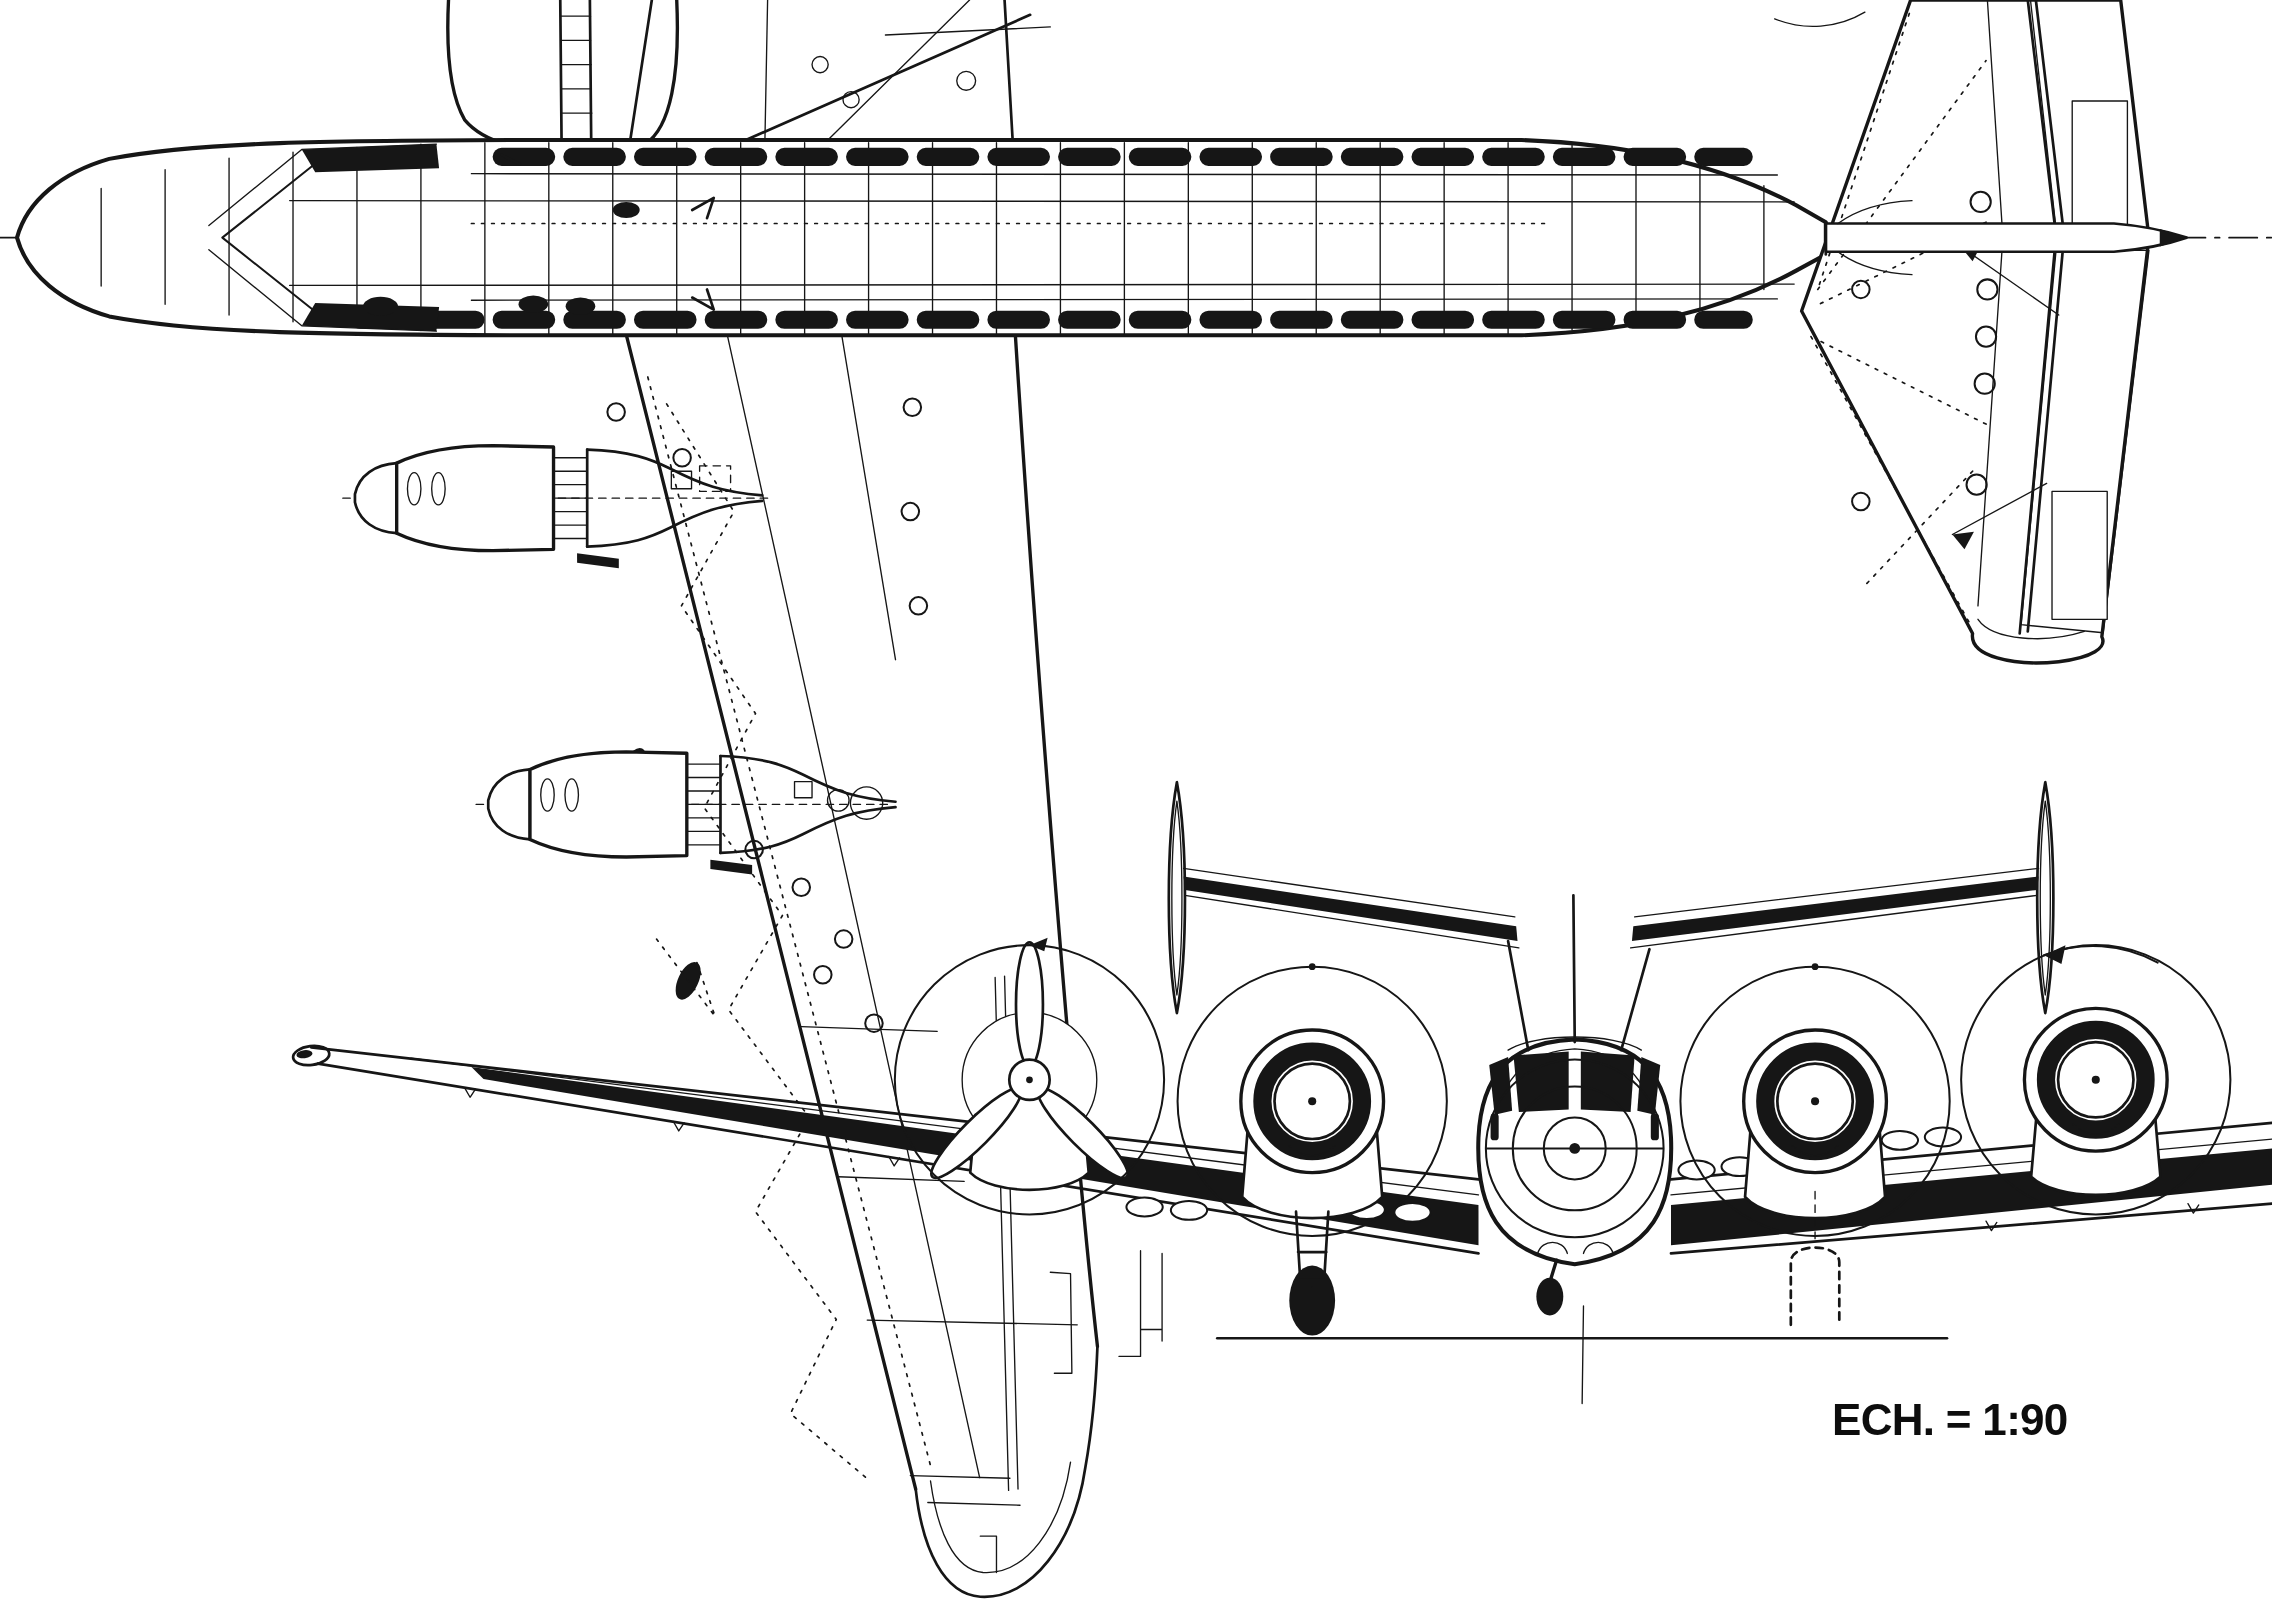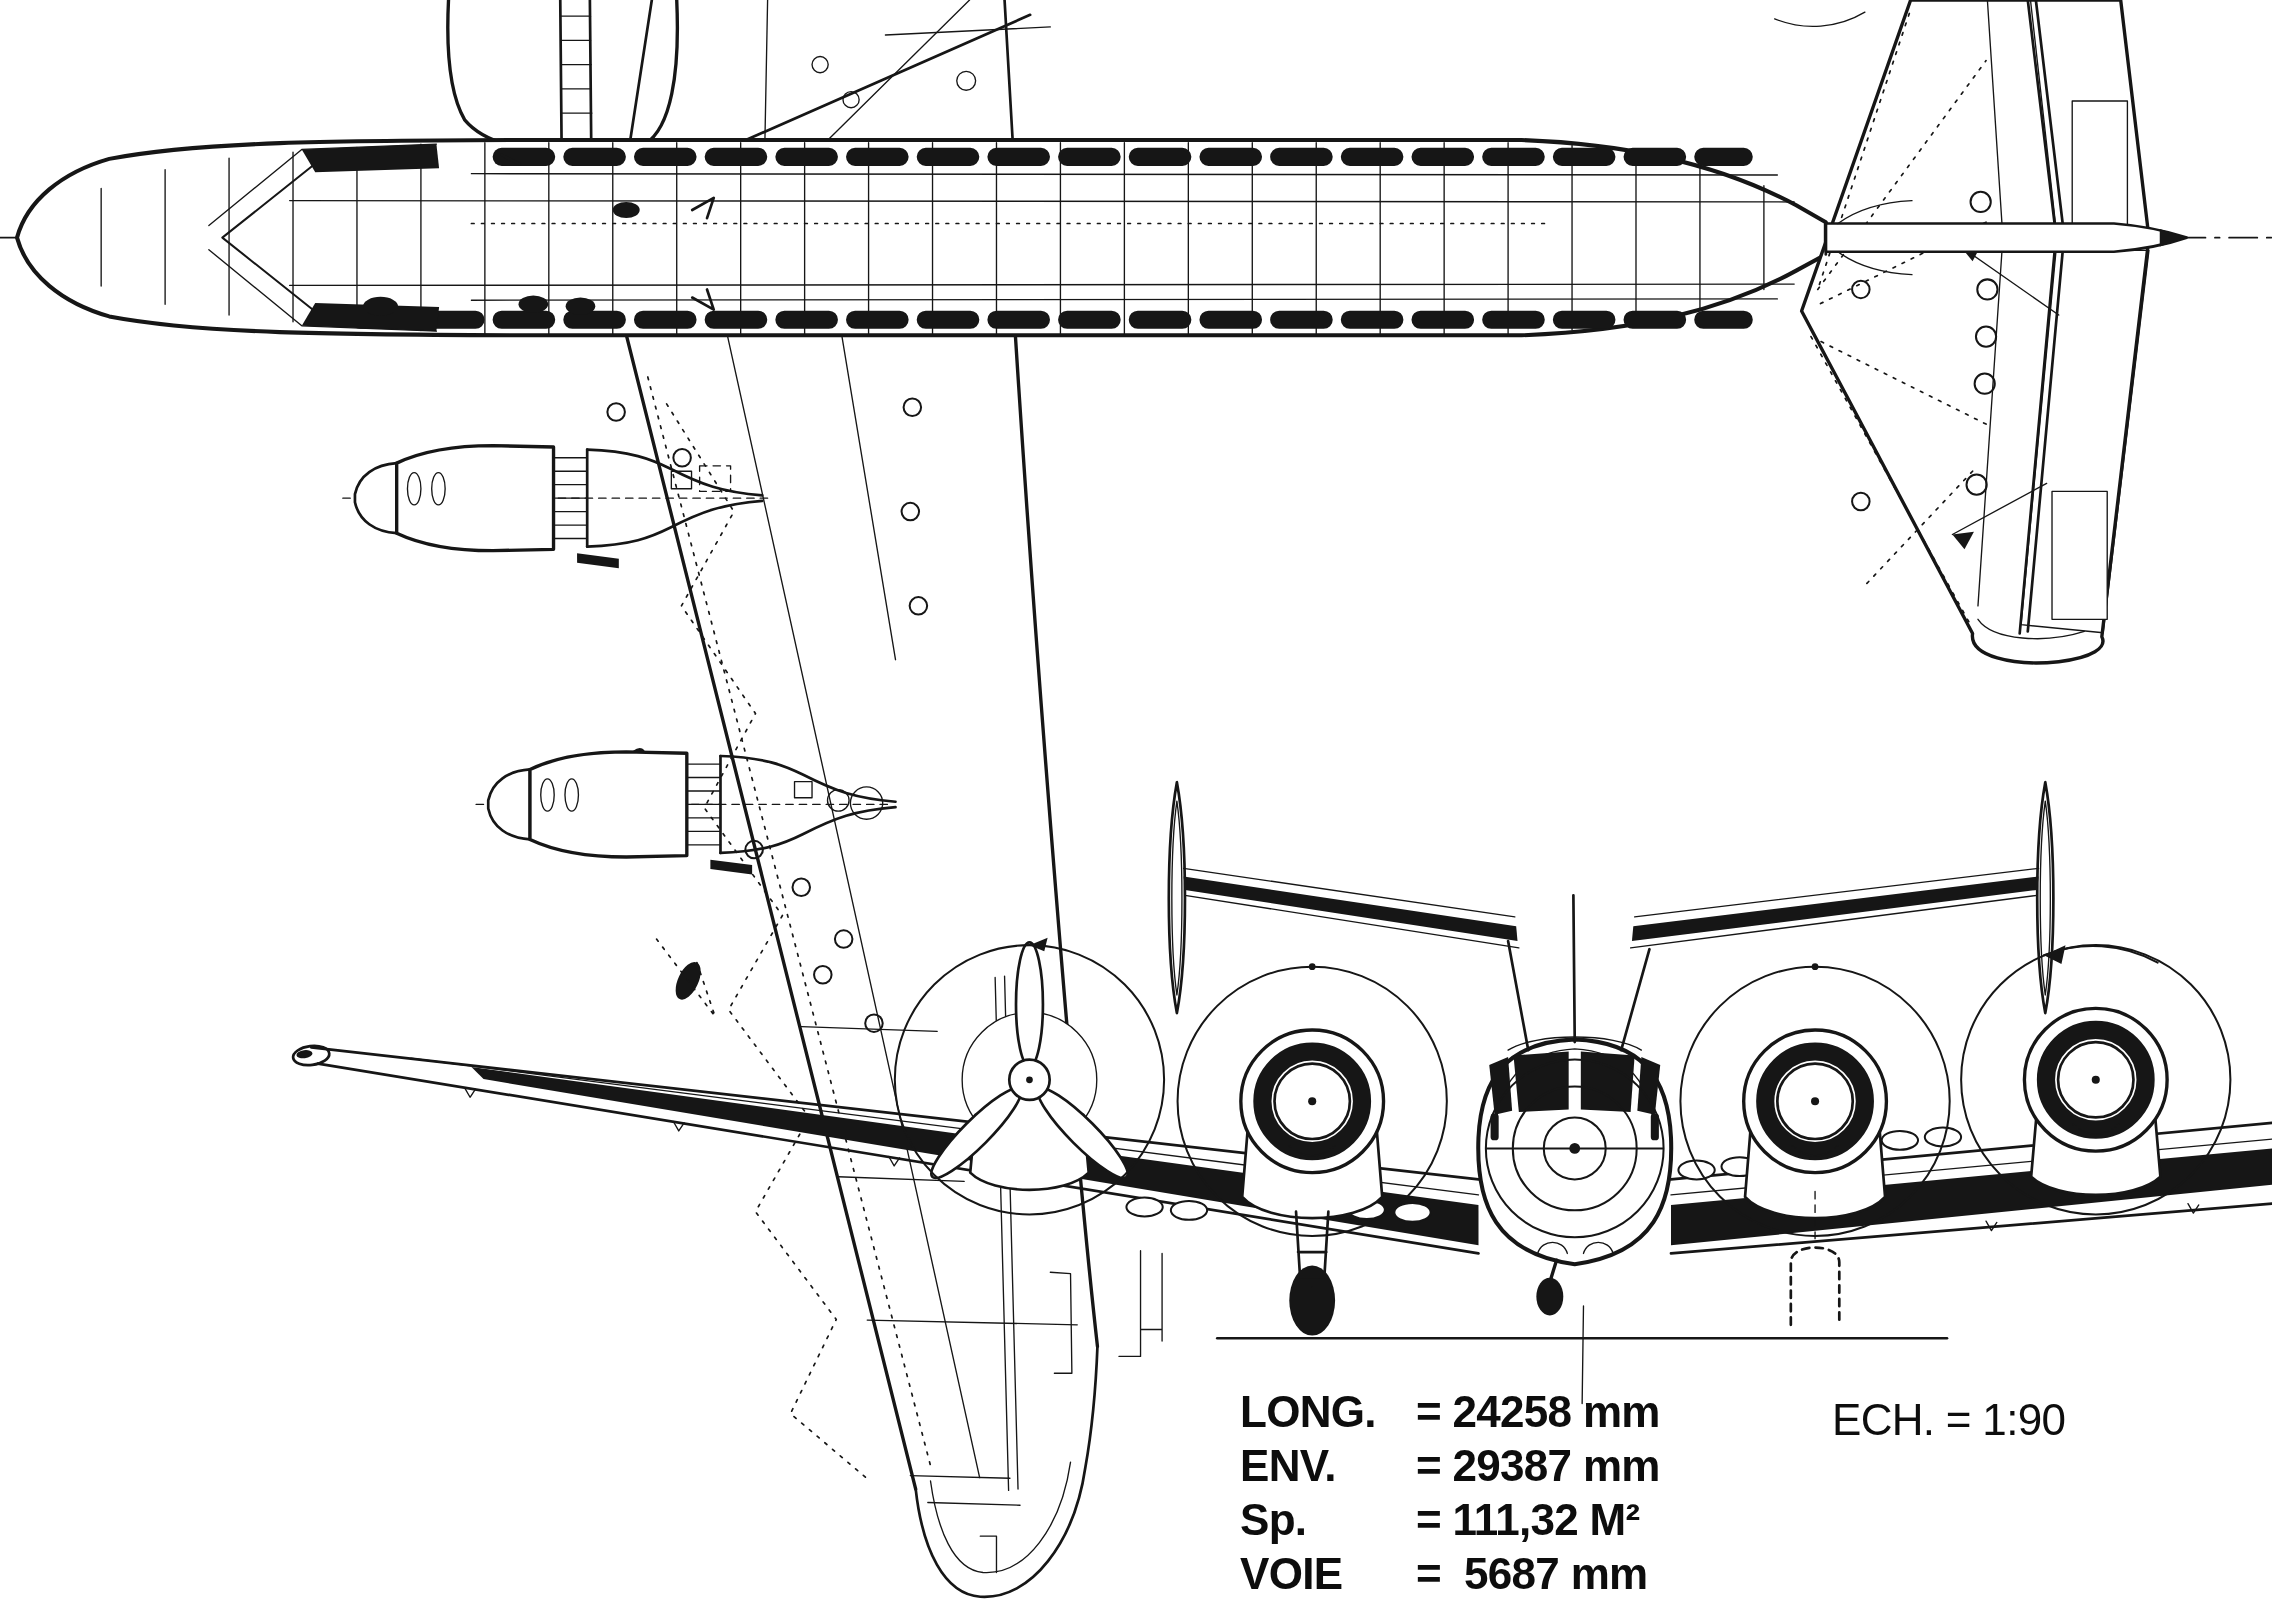--- a/index.html
+++ b/index.html
@@ -11,21 +11,21 @@
   .blk{fill:#161616;stroke:none}
   .wht{fill:#ffffff}
   .dot{stroke-dasharray:4 11;stroke-width:2.5}
   .dsh{stroke-dasharray:11 9}
   .dd{stroke-dasharray:42 14 7 14;stroke-width:2.5}
   .win{stroke-width:27;stroke-dasharray:66 39;stroke-linecap:round}
   .ring{stroke-width:27}
   .spec-table{position:absolute;left:1240px;top:1385px;color:#0d0d0d;}
   .spec-row{display:grid;grid-template-columns:176px auto;line-height:54px;height:54px;}
   .spec-row span{font-weight:700;font-size:44px;letter-spacing:-0.7px;white-space:pre;}
-  .scale-label{position:absolute;left:1832px;top:1395px;font-weight:400;font-size:44px;
+  .scale-label{position:absolute;left:1832px;top:1395px;font-weight:700;font-size:44px;
                letter-spacing:-0.7px;color:#0d0d0d;white-space:pre;}
 </style>
 </head>
 <body>
 
 <div class="canvas">
 
 <svg width="2273" height="1621" viewBox="0 0 3376 2408">
   <defs>
     <pattern id="hatch" width="66" height="27" patternUnits="userSpaceOnUse">
@@ -304,35 +304,17 @@
       <path class="w2" d="M1949 1912 l0 0 M1931 1898 L1967 1898"></path>
     </g>
     <g>
       <path class="dsh w4" d="M2660 1968 L2660 1875 C2660 1846 2732 1846 2732 1875 L2732 1968"></path>
       <path class="dsh w2" d="M2696 1770 L2696 1840"></path>
     </g>
     <line class="w4" x1="1808" y1="1988" x2="2892" y2="1988"></line>
   </g>
 </svg>
 
-<div class="spec-table">
-  <div class="spec-row">
-    <span>LONG.</span>
-    <span>= 24258 mm</span>
-  </div>
-  <div class="spec-row">
-    <span>ENV.</span>
-    <span>= 29387 mm</span>
-  </div>
-  <div class="spec-row">
-    <span>Sp.</span>
-    <span>= 111,32 M²</span>
-  </div>
-  <div class="spec-row">
-    <span>VOIE</span>
-    <span>=  5687 mm</span>
-  </div>
+
+<div class="scale-label">ECH. = 1:90</div>
+
 </div>
 
-<div class="scale-label">ECH. = 1:90</div>
-
-</div>
-
 
 </body></html>

